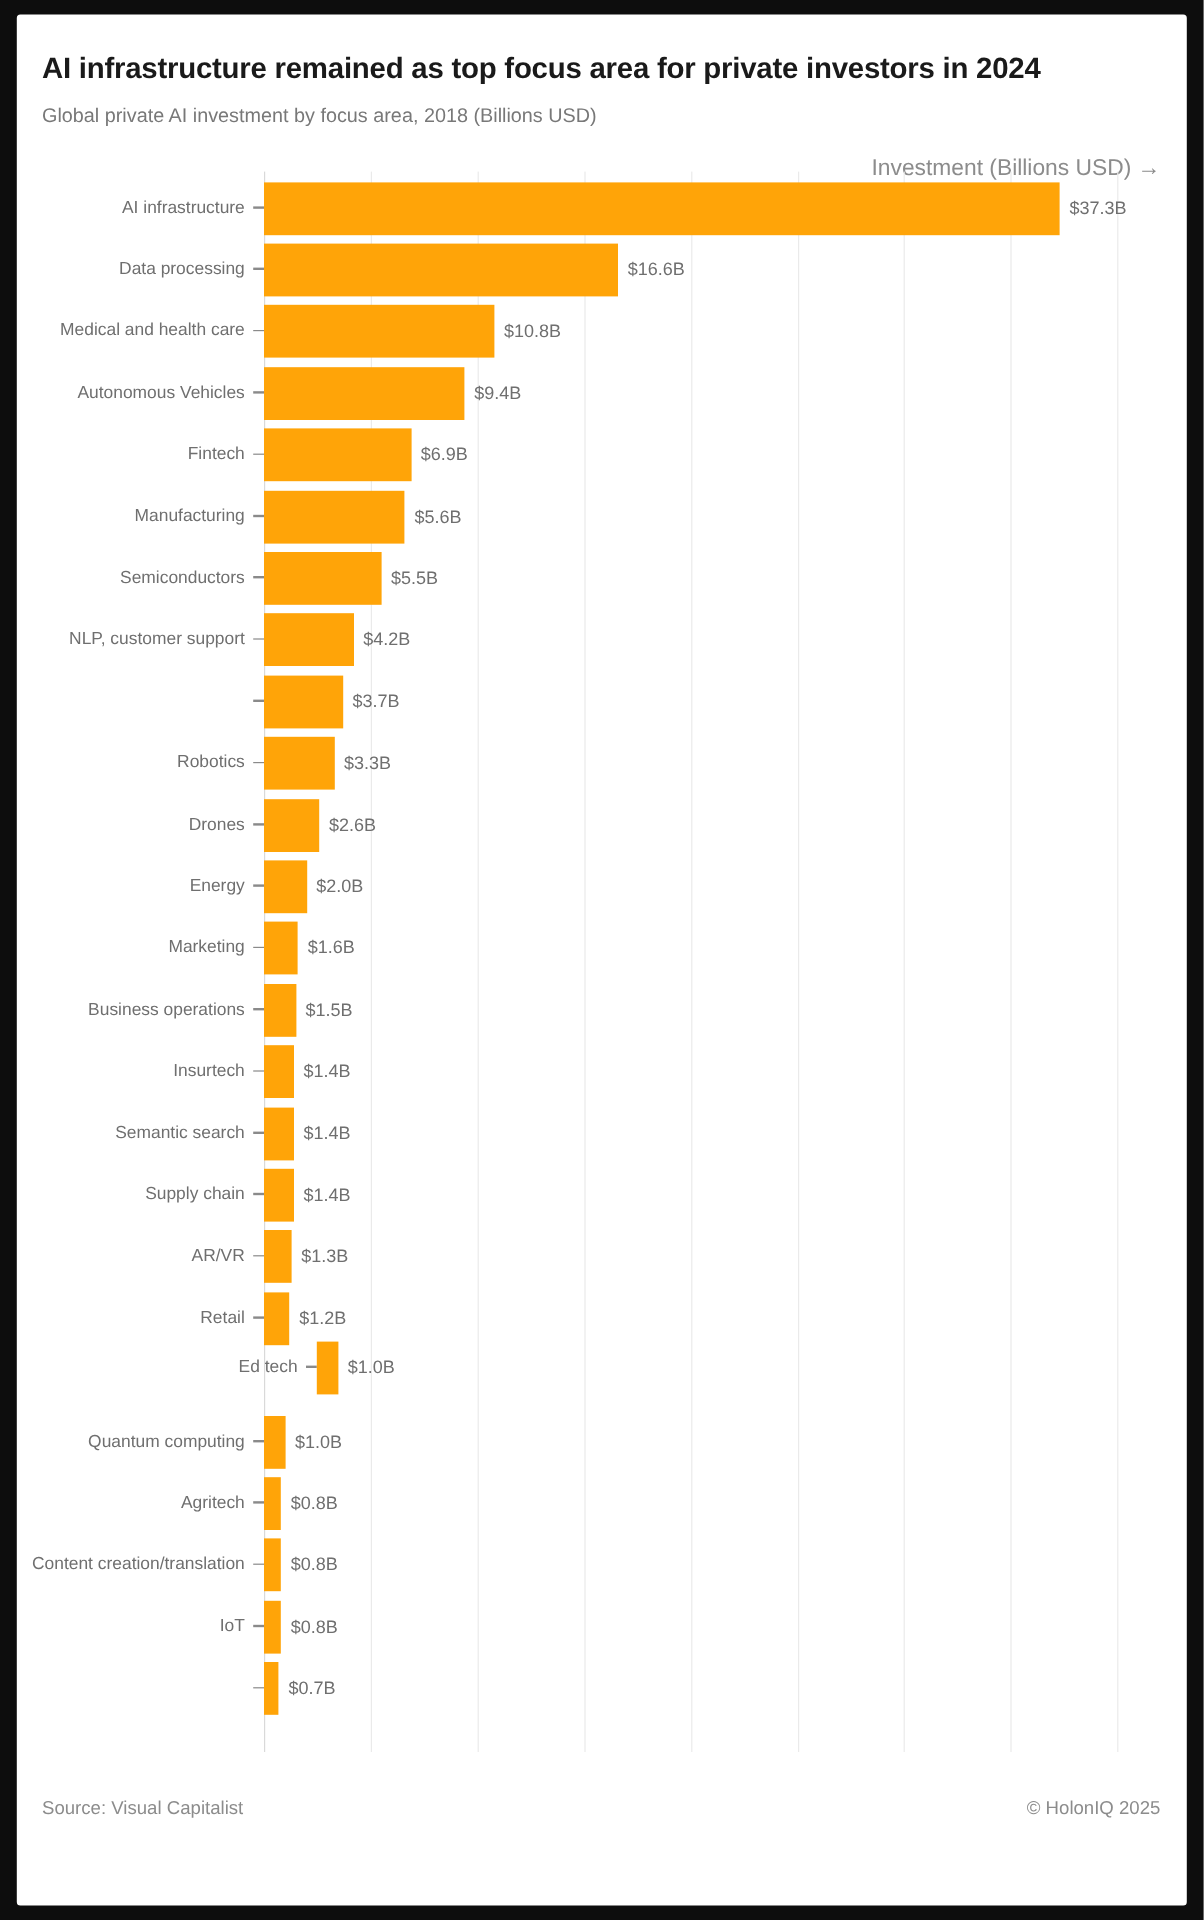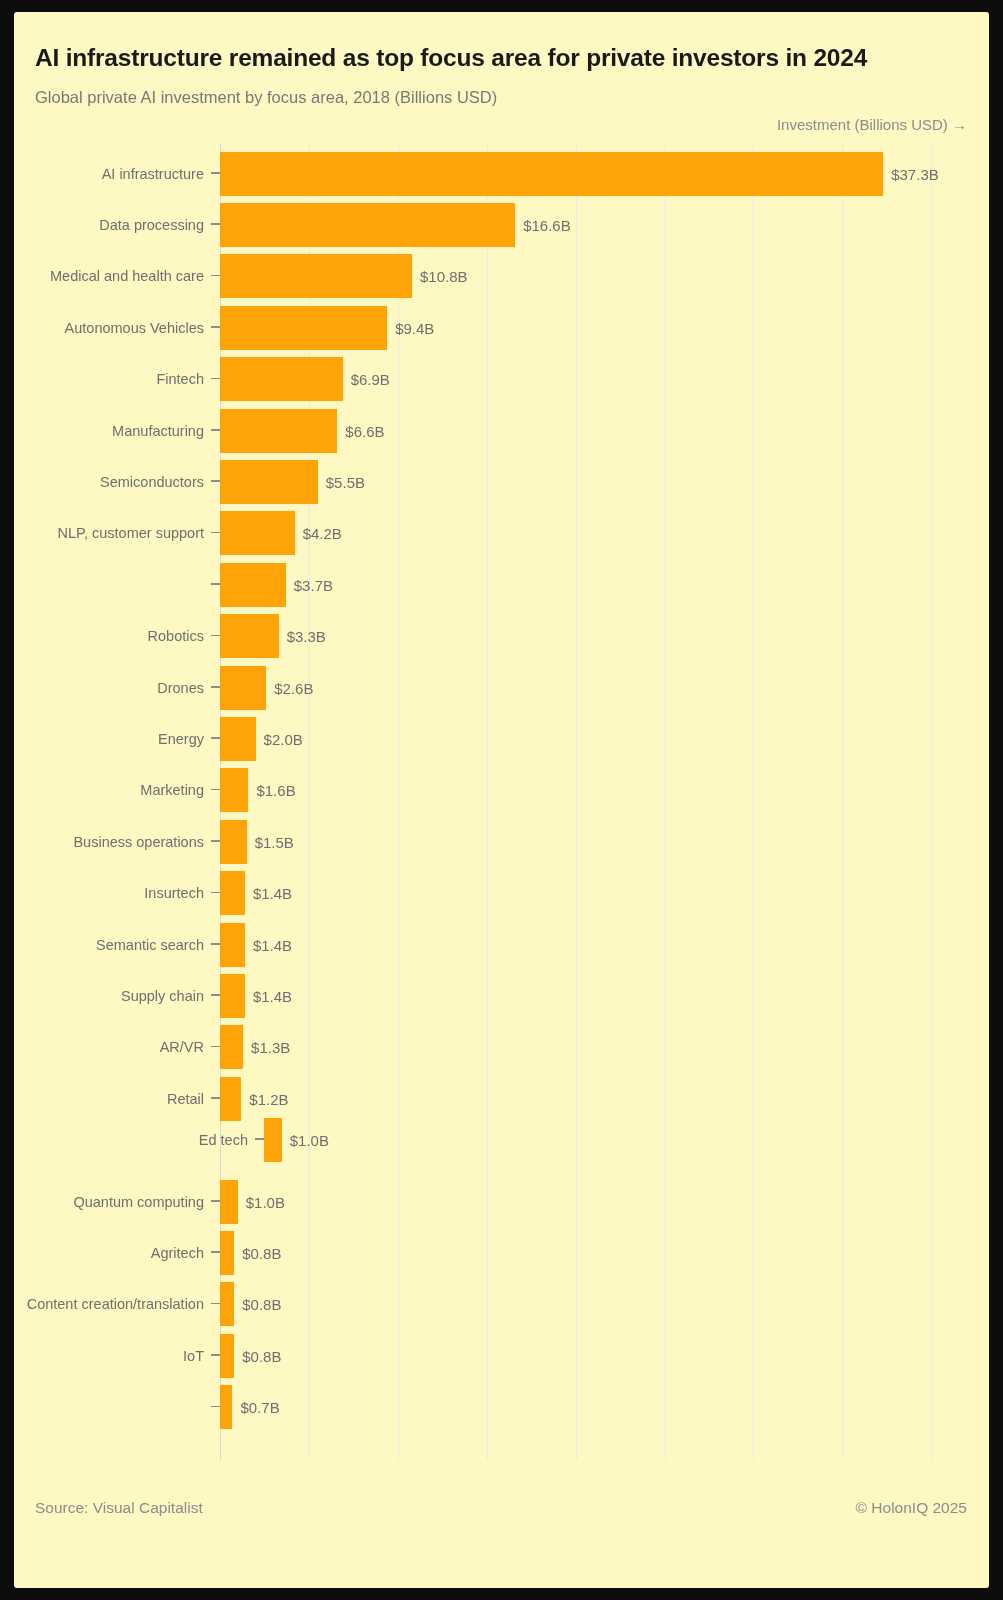--- a/index.html
+++ b/index.html
@@ -7,21 +7,21 @@
   body{
     width:1003px;height:1600px;
     background:#0d0d0d;
     font-family:"Liberation Sans", sans-serif;
     overflow:hidden;
   }
   #card{
     position:absolute;
     left:14px;top:12px;
     width:975px;height:1576px;
-    background:#fef9c3;
+    background:#ffffff;
     border-radius:3px;
     box-sizing:border-box;
     overflow:hidden;
   }
 
   
   #title{
     position:absolute;left:21px;top:32px;
     width:920px;
     font-size:24.5px;
@@ -32,22 +32,22 @@
   }
   #subtitle{
     position:absolute;left:21px;top:76px;
     width:920px;
     font-size:16.5px;
     color:#787878;
     white-space:nowrap;
   }
   #axis-title{
     position:absolute;
-    right:22px;top:104px;
-    font-size:15px;
+    right:22px;top:118px;
+    font-size:19px;
     color:#8c8c8c;
     white-space:nowrap;
     margin-left:48px;
   }
 
   
   #plot{
     position:absolute;
     left:0px;top:131px;
     width:800px;height:1317px;
@@ -150,21 +150,21 @@
         <div class="row" style="top: 210.6px;">
           <div class="cat-label">Fintech</div>
           <div class="tick"></div>
           <div class="bar" style="width: 122.682px; background: rgb(255, 164, 8);"></div>
           <div class="value" style="left: 336.682px;">$6.9B</div>
         </div>
         <div class="row" style="top: 262px;">
           <div class="cat-label">Manufacturing</div>
           <div class="tick"></div>
           <div class="bar" style="width: 117.348px; background: rgb(255, 164, 8);"></div>
-          <div class="value" style="left: 331.348px;">$6.6B</div>
+          <div class="value" style="left: 331.348px;">$5.6B</div>
         </div>
         <div class="row" style="top: 313.4px;">
           <div class="cat-label">Semiconductors</div>
           <div class="tick"></div>
           <div class="bar" style="width: 97.79px; background: rgb(255, 164, 8);"></div>
           <div class="value" style="left: 311.79px;">$5.5B</div>
         </div>
         <div class="row" style="top: 364.8px;">
           <div class="cat-label">NLP, customer support</div>
           <div class="tick"></div>

